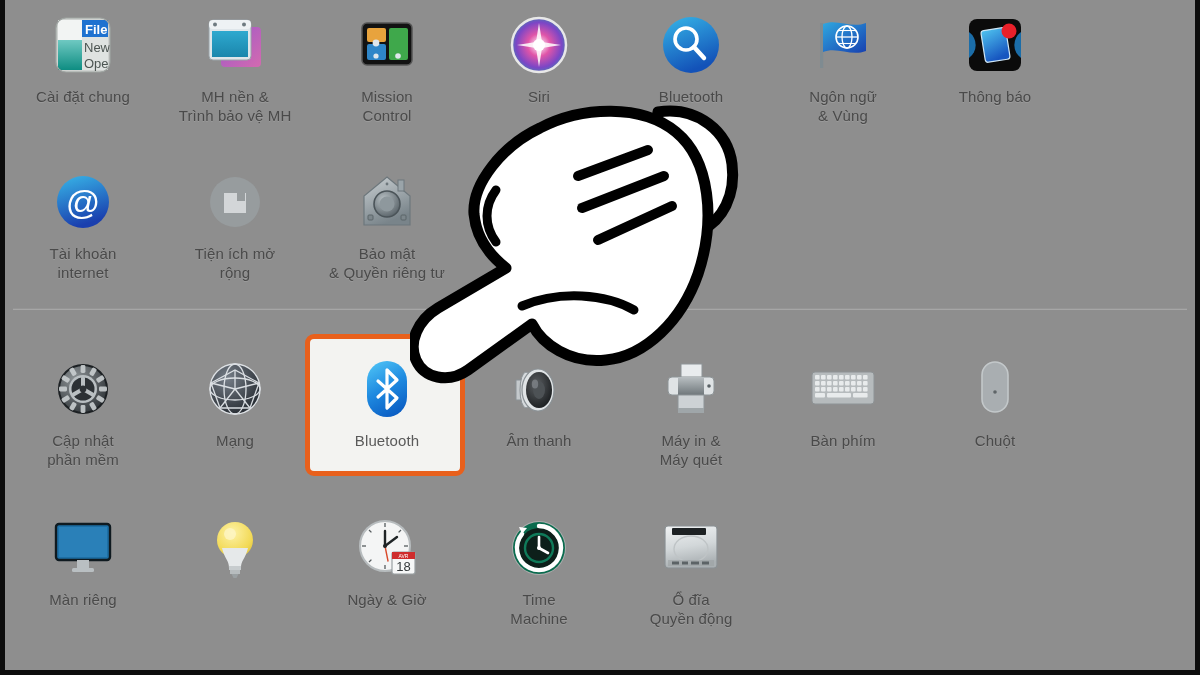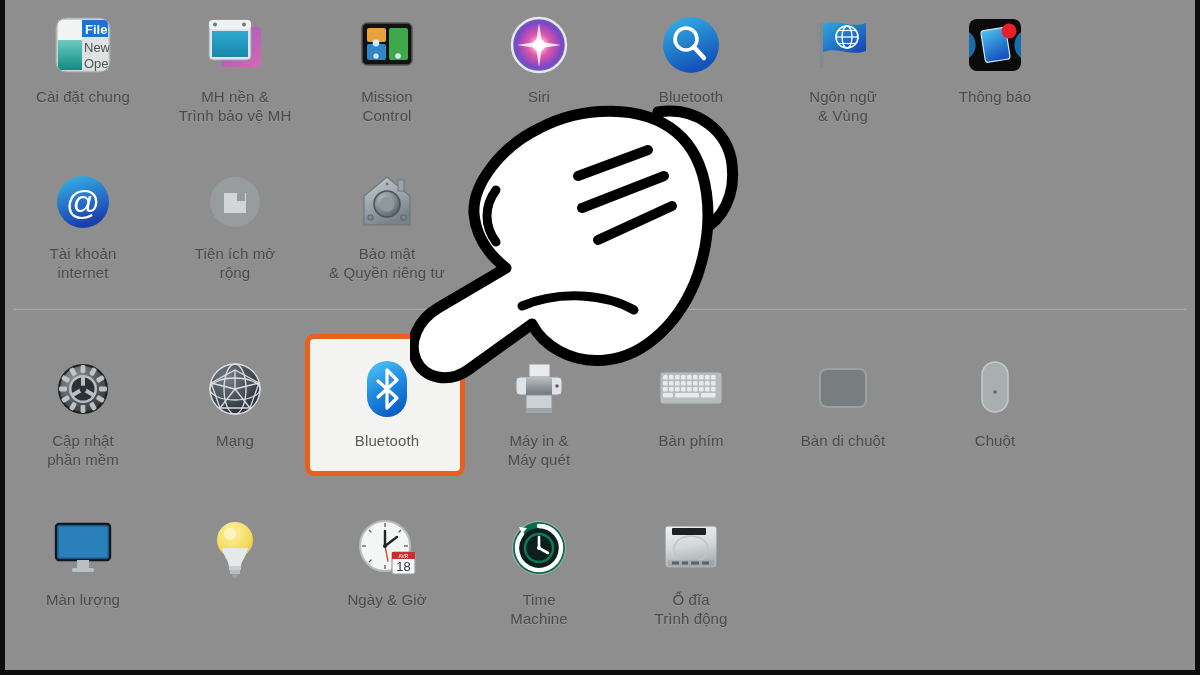--- a/index.html
+++ b/index.html
@@ -412,20 +412,39 @@
                   <stop offset="1" stop-color="#0b5ec4"></stop>
               </linearGradient>
             </defs>
             <rect x="8" y="3" width="40" height="56" rx="20" fill="url(#btG)"></rect>
             <path d="M28 12 L38 22 L28 31 L28 12 M28 31 L38 40 L28 50 L28 31 M28 31 L19 23 M28 31 L19 39" fill="none" stroke="#ffffff" stroke-width="3.2" stroke-linejoin="round" stroke-linecap="round"></path>
           </svg>
         </div>
         <div class="label">Bluetooth</div>
       </div>
 
+      <div class="cell">
+        <div class="iconwrap">
+          <svg width="62" height="62" viewBox="0 0 62 62">
+            <defs>
+              <radialGradient id="spkG" cx="0.4" cy="0.35" r="0.75">
+                <stop offset="0" stop-color="#5b5f62"></stop>
+                  <stop offset="1" stop-color="#16191b"></stop>
+              </radialGradient>
+            </defs>
+            <path d="M8 22 L18 22 L18 42 L8 42 Z" fill="#c4c9cc" stroke="#8b9296" stroke-width="1"></path>
+            <ellipse cx="18" cy="32" rx="6" ry="18" fill="#d6dadd" stroke="#8b9296" stroke-width="1"></ellipse>
+            <ellipse cx="30" cy="32" rx="16" ry="21" fill="#e0e4e6" stroke="#8b9296" stroke-width="1.2"></ellipse>
+            <ellipse cx="31" cy="32" rx="13" ry="18" fill="url(#spkG)"></ellipse>
+            <ellipse cx="31" cy="32" rx="6" ry="9" fill="#4d5255"></ellipse>
+            <ellipse cx="27" cy="26" rx="3.2" ry="4.5" fill="#8f9599" opacity=".6"></ellipse>
+          </svg>
+        </div>
+        <div class="label">Âm thanh</div>
+      </div>
 
       <div class="cell">
         <div class="iconwrap">
           <svg width="62" height="62" viewBox="0 0 62 62">
             <defs>
               <linearGradient id="prG" x1="0" y1="0" x2="0" y2="1">
                 <stop offset="0" stop-color="#b9bfc2"></stop>
                   <stop offset="1" stop-color="#6f777b"></stop>
               </linearGradient>
             </defs>
@@ -475,28 +494,20 @@
               <rect x="53" y="21" width="4.6" height="4.6" rx="1"></rect>
               <rect x="5" y="27" width="10" height="4.6" rx="1"></rect>
                 <rect x="17" y="27" width="24" height="4.6" rx="1"></rect>
               <rect x="43" y="27" width="14.6" height="4.6" rx="1"></rect>
             </g>
           </svg>
         </div>
         <div class="label">Bàn phím</div>
       </div>
 
-      <div class="cell">
-        <div class="iconwrap">
-          <svg width="58" height="50" viewBox="0 0 58 50">
-            <rect x="6" y="5" width="46" height="38" rx="7" fill="#787d80" stroke="#9ba0a3" stroke-width="2"></rect>
-          </svg>
-        </div>
-        <div class="label">Bàn di chuột</div>
-      </div>
 
       <div class="cell">
         <div class="iconwrap">
           <svg width="44" height="62" viewBox="0 0 44 62">
             <rect x="9" y="4" width="26" height="50" rx="13" fill="#a9aeb1" stroke="#c3c8ca" stroke-width="1.6"></rect>
             <circle cx="22" cy="34" r="1.8" fill="#5f6568"></circle>
           </svg>
         </div>
         <div class="label">Chuột</div>
       </div>
@@ -507,21 +518,21 @@
 
       <div class="cell">
         <div class="iconwrap">
           <svg width="64" height="58" viewBox="0 0 64 58">
             <rect x="5" y="5" width="54" height="36" rx="3" fill="#1d6fa5" stroke="#0f1a20" stroke-width="2.4"></rect>
             <rect x="8" y="8" width="48" height="30" fill="#2a80b8"></rect>
             <rect x="26" y="41" width="12" height="9" fill="#b9bfc2"></rect>
             <rect x="21" y="49" width="22" height="4" rx="1.5" fill="#b9bfc2"></rect>
           </svg>
         </div>
-        <div class="label">Màn lượng</div>
+        <div class="label">Màn riêng</div>
       </div>
 
       <div class="cell">
         <div class="iconwrap">
           <svg width="52" height="64" viewBox="0 0 52 64">
             <defs>
               <radialGradient id="bulbG" cx="0.42" cy="0.3" r="0.8">
                 <stop offset="0" stop-color="#fdf2a8"></stop>
                   <stop offset="0.7" stop-color="#f2d955"></stop>
                   <stop offset="1" stop-color="#ddbf38"></stop>
@@ -599,21 +610,21 @@
             <rect x="8" y="40" width="46" height="6" fill="#9aa0a3" opacity=".55"></rect>
             <g fill="#5c6366">
               <rect x="12" y="41.5" width="7" height="3"></rect>
                 <rect x="22" y="41.5" width="6" height="3"></rect>
               <rect x="31" y="41.5" width="8" height="3"></rect>
                 <rect x="42" y="41.5" width="7" height="3"></rect>
             </g>
           </svg>
         </div>
         <div class="label" style="white-space:pre-line">Ổ đĩa
-Trình động</div>
+Quyền động</div>
       </div>
 
     </div>
   </div>
 
   <svg id="hand" viewBox="0 0 370 300">
 
     <path d="M248 14 C288 8 318 34 322 66 C326 98 312 122 292 132 C276 140 262 128 258 110 L244 40 Z" fill="#ffffff" stroke="#000000" stroke-width="11" stroke-linejoin="round"></path>
 
     <path d="M130 30

